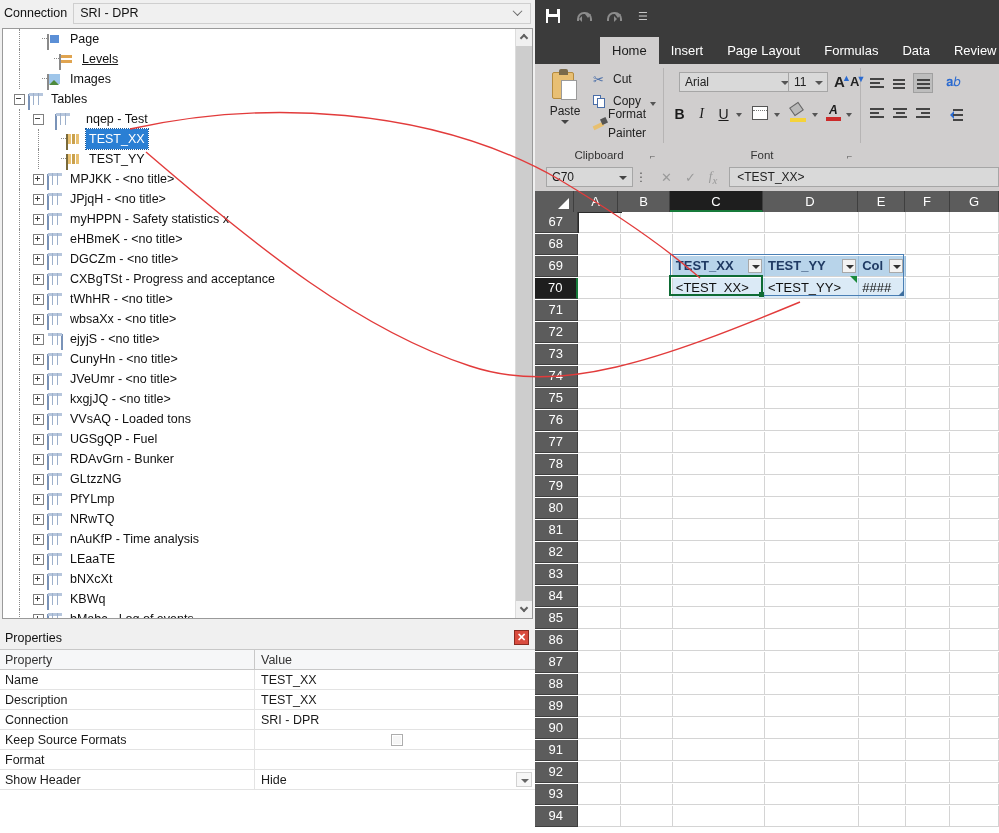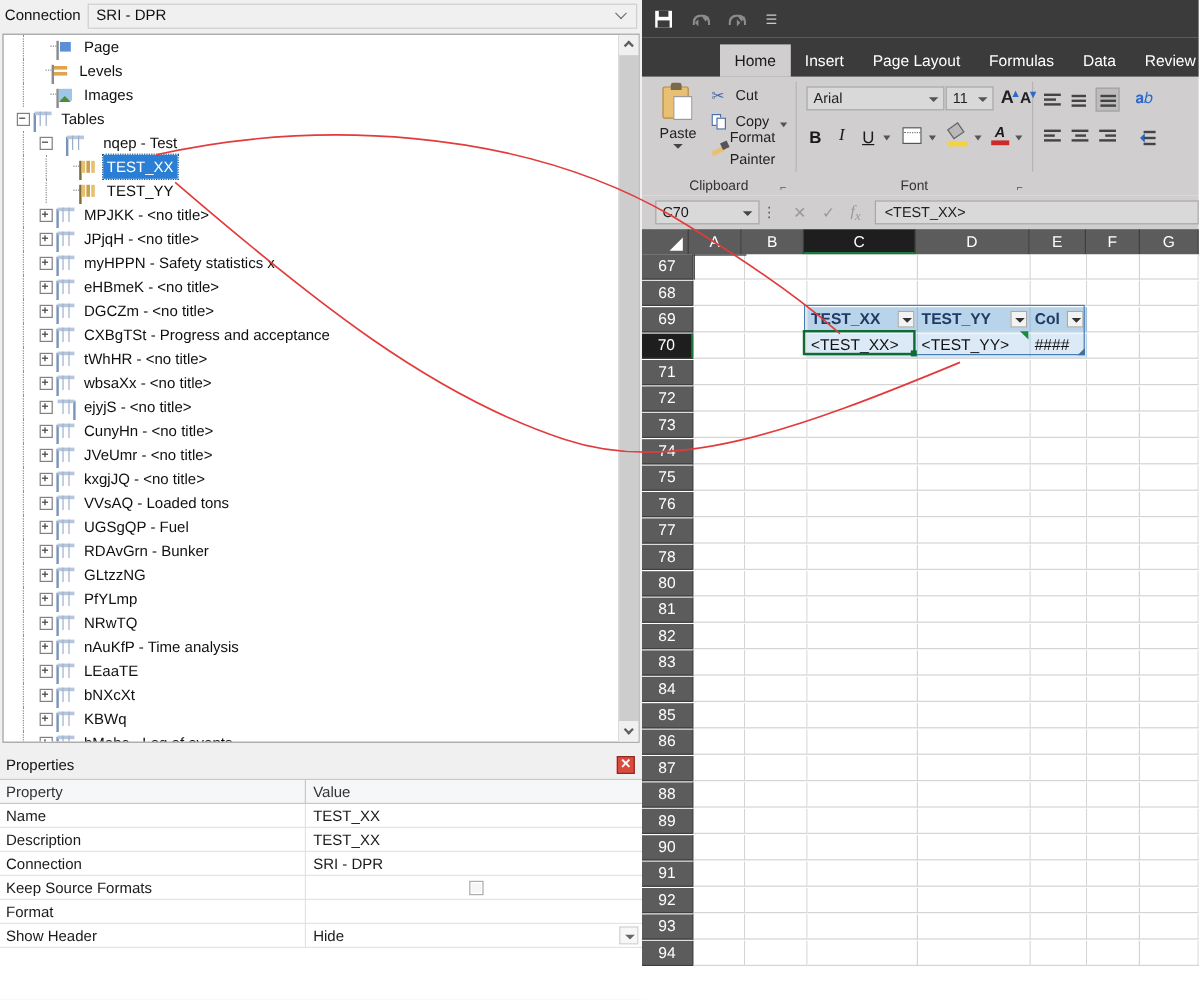--- a/index.html
+++ b/index.html
@@ -425,21 +425,21 @@
     <div id="tree-box">
       <div id="tree-scroll-area">
           <div class="tnode" style="padding-left: 27px;">
             <span class="dotline" style="left: 16px;"></span>
             <span class="tw">
               <i class="conn-h"></i>
             </span>
             <span class="ticon"><i class="ic-page"><i class="m"></i></i></span>
             <span class="tlabel">Page</span>
           </div>
-          <div class="tnode" style="padding-left: 23px;">
+          <div class="tnode" style="padding-left: 39px; text-decoration: underline;">
             <span class="dotline" style="left: 16px;"></span>
             <span class="tw">
               <i class="conn-h"></i>
             </span>
             <span class="ticon"><i class="ic-levels"><i class="b1"></i><i class="b2"></i></i></span>
             <span class="tlabel">Levels</span>
           </div>
           <div class="tnode" style="padding-left: 27px;">
             <span class="dotline" style="left: 16px;"></span>
             <span class="tw">
@@ -800,21 +800,21 @@
           <span>Format Painter</span>
         </div>
 
         <div class="glabel">Clipboard</div>
         <div class="launcher">⌐</div>
       </div>
 
       <div class="rsep"></div>
 
       <div class="rgroup" id="g-font">
-        <div class="fnt-box" style="left:8px; top:8px; width:115px;">
+        <div class="fnt-box" style="left:15px; top:8px; width:115px;">
           <span>Arial</span>
           <span class="cv"></span>
         </div>
         <div class="fnt-box" style="left:124px; top:8px; width:40px;">
           <span>11</span>
           <span class="cv"></span>
         </div>
         <div class="aa-btn" style="left:170px; top:9px; font-size:15px;">
           <span>A</span><span class="up">▲</span>
         </div>
@@ -1032,20 +1032,30 @@
             <div class="rh">78</div>
             <div class="cell" style="width: 44px;"></div>
             <div class="cell" style="width: 52px;"></div>
             <div class="cell" style="width: 93px;"></div>
             <div class="cell" style="width: 95px;"></div>
             <div class="cell" style="width: 47px;"></div>
             <div class="cell" style="width: 45px;"></div>
             <div class="cell" style="width: 49px;"></div>
           </div>
           <div class="row">
+            <div class="rh">79</div>
+            <div class="cell" style="width: 44px;"></div>
+            <div class="cell" style="width: 52px;"></div>
+            <div class="cell" style="width: 93px;"></div>
+            <div class="cell" style="width: 95px;"></div>
+            <div class="cell" style="width: 47px;"></div>
+            <div class="cell" style="width: 45px;"></div>
+            <div class="cell" style="width: 49px;"></div>
+          </div>
+          <div class="row">
             <div class="rh">80</div>
             <div class="cell" style="width: 44px;"></div>
             <div class="cell" style="width: 52px;"></div>
             <div class="cell" style="width: 93px;"></div>
             <div class="cell" style="width: 95px;"></div>
             <div class="cell" style="width: 47px;"></div>
             <div class="cell" style="width: 45px;"></div>
             <div class="cell" style="width: 49px;"></div>
           </div>
           <div class="row">

